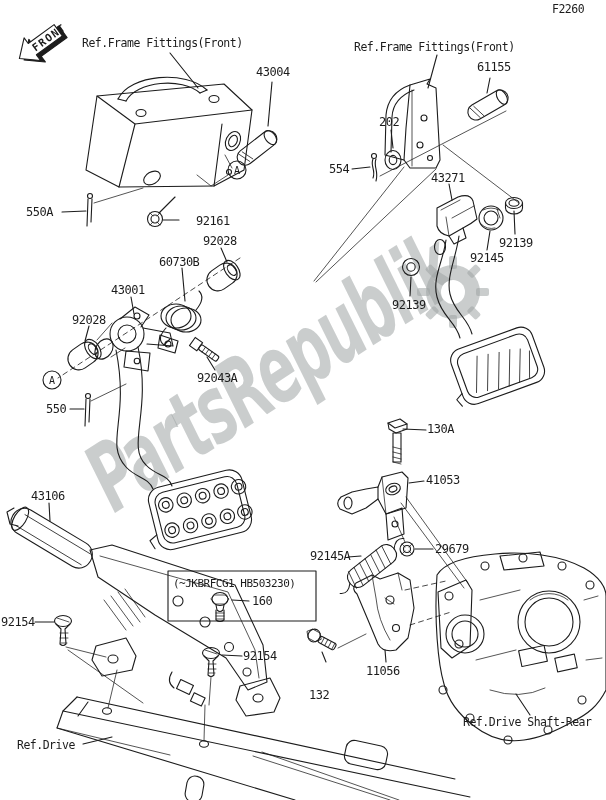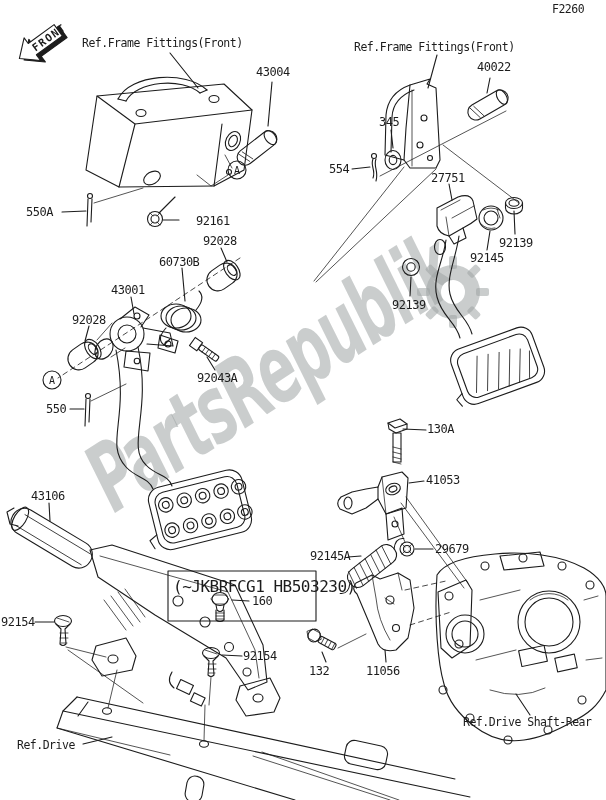--- a/index.html
+++ b/index.html
@@ -18,21 +18,21 @@
     fill:none;stroke:#1c1c1c;stroke-width:1.1;stroke-linecap:round;stroke-linejoin:round;}
   #art .thin{stroke-width:0.75;}
   #art .dash{stroke-dasharray:5 4;stroke-width:0.8;}
   #art .blk{fill:#1c1c1c;stroke:#1c1c1c;}
   #art .wht{fill:#ffffff;}
   #art text{fill:#1c1c1c;stroke:none;font-family:"DejaVu Sans Mono",monospace;}
   
   #labels{position:absolute;inset:0;z-index:3;}
   .lbl{position:absolute;font-size:12px;letter-spacing:-0.5px;color:#1c1c1c;white-space:nowrap;}
   .ref{font-size:11.5px;}
-  .boxcode{font-size:16px;}
+  .boxcode{font-size:11px;}
 </style>
 </head>
 <body>
 
 <div id="stage">
 
   <div id="wm-layer">
     <div class="wm-text">PartsRepublik</div>
     <svg class="wm-gear" width="80" height="80">
       <g fill="rgba(158,164,164,0.55)">
@@ -397,42 +397,42 @@
       <path class="thin" d="M117,670 L108,708"></path>
       <path class="thin" d="M205,705 L204,741"></path>
     </g>
   </svg>
 
   <div id="labels">
     <div class="lbl ref" style="left:552px;top:2px">F2260</div>
     <div class="lbl ref" style="left:82px;top:36px">Ref.Frame Fittings(Front)</div>
     <div class="lbl ref" style="left:354px;top:40px">Ref.Frame Fittings(Front)</div>
     <div class="lbl" style="left:256px;top:65px">43004</div>
-    <div class="lbl" style="left:477px;top:60px">40022</div>
-    <div class="lbl" style="left:379px;top:115px">345</div>
+    <div class="lbl" style="left:477px;top:60px">61155</div>
+    <div class="lbl" style="left:379px;top:115px">202</div>
     <div class="lbl" style="left:329px;top:162px">554</div>
     <div class="lbl" style="left:26px;top:205px">550A</div>
     <div class="lbl" style="left:196px;top:214px">92161</div>
-    <div class="lbl" style="left:431px;top:171px">27751</div>
+    <div class="lbl" style="left:431px;top:171px">43271</div>
     <div class="lbl" style="left:203px;top:234px">92028</div>
     <div class="lbl" style="left:159px;top:255px">60730B</div>
     <div class="lbl" style="left:111px;top:283px">43001</div>
     <div class="lbl" style="left:72px;top:313px">92028</div>
     <div class="lbl" style="left:499px;top:236px">92139</div>
     <div class="lbl" style="left:470px;top:251px">92145</div>
     <div class="lbl" style="left:392px;top:298px">92139</div>
     <div class="lbl" style="left:197px;top:371px">92043A</div>
     <div class="lbl" style="left:46px;top:402px">550</div>
     <div class="lbl" style="left:427px;top:422px">130A</div>
     <div class="lbl" style="left:426px;top:473px">41053</div>
     <div class="lbl" style="left:435px;top:542px">29679</div>
     <div class="lbl" style="left:310px;top:549px">92145A</div>
     <div class="lbl" style="left:31px;top:489px">43106</div>
     <div class="lbl" style="left:1px;top:615px">92154</div>
     <div class="lbl" style="left:243px;top:649px">92154</div>
     <div class="lbl boxcode" style="left:173px;top:577px">(~JKBRFCG1 HB503230)</div>
     <div class="lbl" style="left:252px;top:594px">160</div>
-    <div class="lbl" style="left:309px;top:664px">132</div>
+    <div class="lbl" style="left:309px;top:688px">132</div>
     <div class="lbl" style="left:366px;top:664px">11056</div>
     <div class="lbl ref" style="left:17px;top:738px">Ref.Drive</div>
     <div class="lbl ref" style="left:463px;top:715px">Ref.Drive Shaft-Rear</div>
   </div>
 </div>
 
 </body></html>

